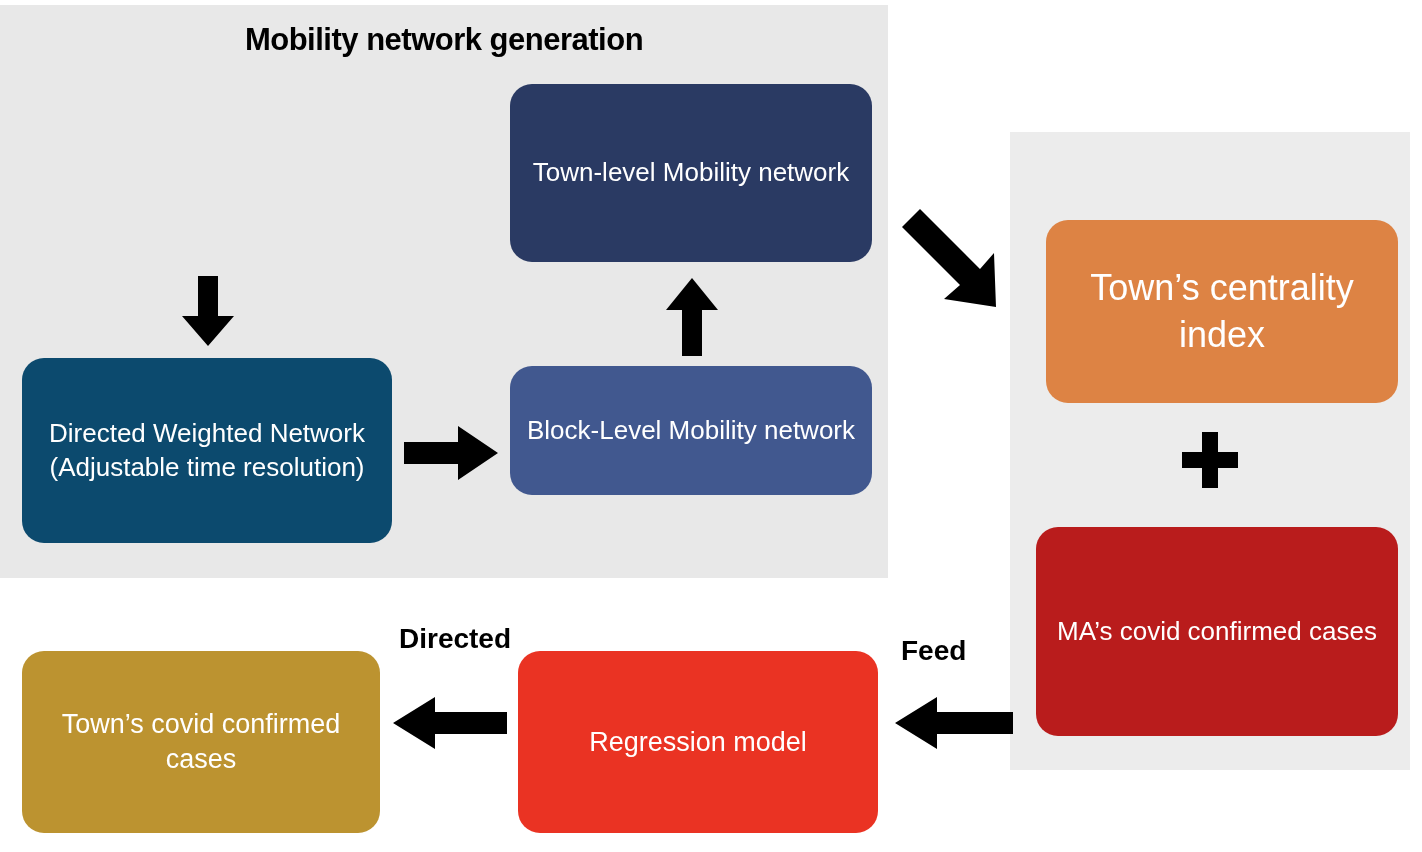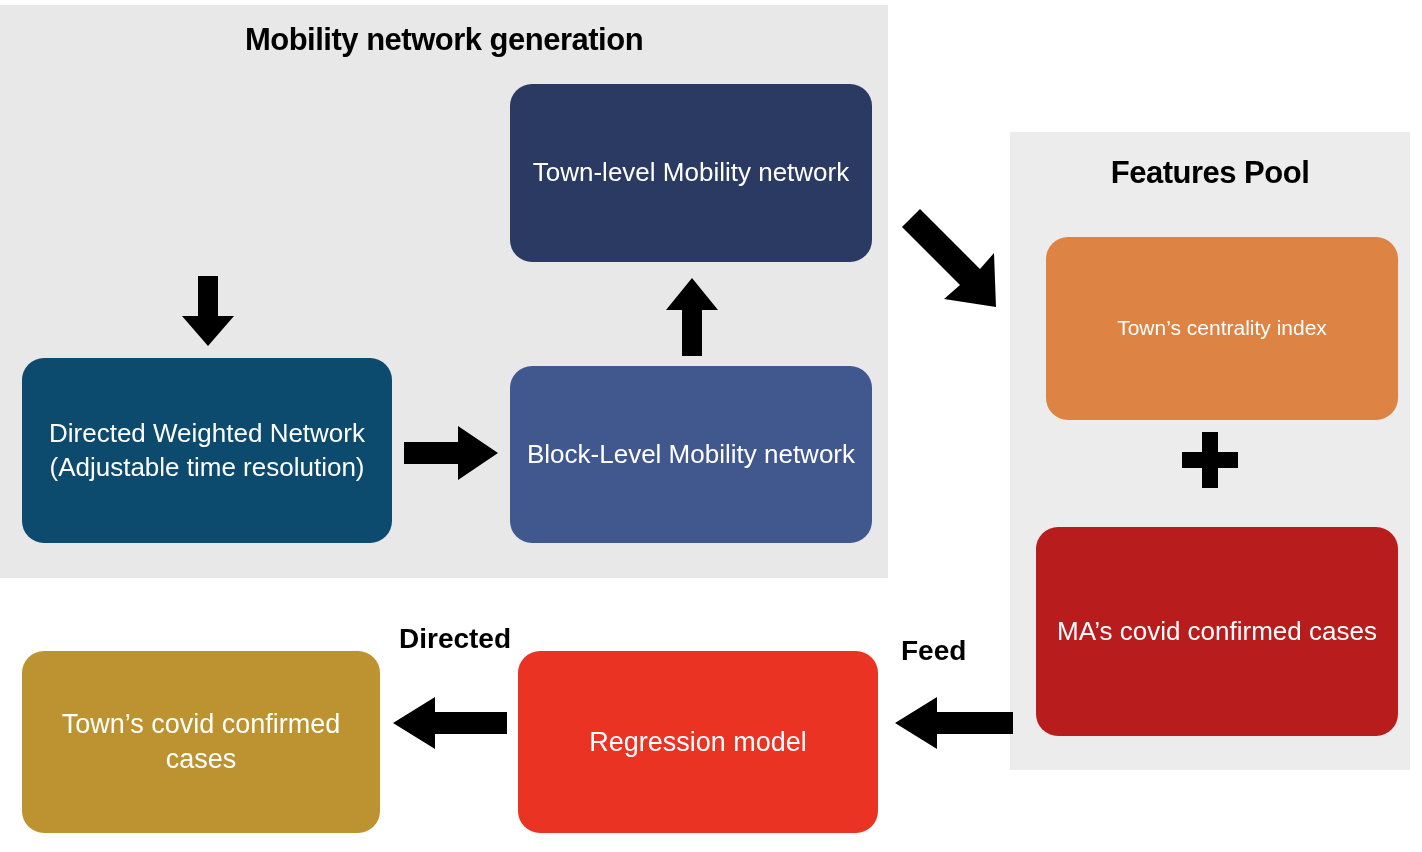--- a/index.html
+++ b/index.html
@@ -76,21 +76,21 @@
 
 
   <div class="node" style="left:510px; top:84px; width:362px; height:178px; background:#2a3a63; font-size:26px;">
     <span class="label">Town-level Mobility network</span>
   </div>
 
   <div class="node" style="left:22px; top:358px; width:370px; height:185px; background:#0c4a6e; font-size:26px;">
     <span class="label">Directed Weighted Network (Adjustable time resolution)</span>
   </div>
 
-  <div class="node" style="left:510px; top:366px; width:362px; height:177px; background:#41588f; font-size:26px;">
+  <div class="node" style="left:510px; top:366px; width:362px; height:129px; background:#41588f; font-size:26px;">
     <span class="label">Block-Level Mobility network</span>
   </div>
 
   <div class="arrow" style="left:180px; top:276px; width:56px; height:72px;">
     <svg width="56" height="72" viewBox="0 0 56 72">
       <polygon points="18,0 38,0 38,40 54,40 28,70 2,40 18,40" fill="#000000"></polygon>
     </svg>
   </div>
 
   <div class="arrow" style="left:404px; top:424px; width:96px; height:58px;">
@@ -106,23 +106,22 @@
   </div>
 
   <div class="arrow" style="left:898px; top:205px; width:110px; height:110px;">
     <svg width="110" height="110" viewBox="0 0 110 110">
       <polygon points="4,22 22,4 82,64 96,48 98,102 46,94 62,80" fill="#000000"></polygon>
     </svg>
   </div>
 
   <div class="panel" style="left:1010px; top:132px; width:400px; height:638px; background:#ececec;"></div>
 
-  <div class="panel-title" style="left:1010px; top:155px; width:400px; font-size:31px;">Features Pool</div>
 
-  <div class="node" style="left:1046px; top:237px; width:352px; height:183px; background:#dd8344; font-size:21px;">
+  <div class="node" style="left:1046px; top:220px; width:352px; height:183px; background:#dd8344; font-size:36px;">
     <span class="label">Town’s centrality index</span>
   </div>
 
   <div class="plus" style="left:1010px; top:432px; width:400px; text-align:center; font-size:0px;">
     <svg width="56" height="56" viewBox="0 0 56 56">
       <polygon points="20,0 36,0 36,20 56,20 56,36 36,36 36,56 20,56 20,36 0,36 0,20 20,20" fill="#000000"></polygon>
     </svg>
   </div>
 
   <div class="node" style="left:1036px; top:527px; width:362px; height:209px; background:#b91c1c; font-size:26px;">

